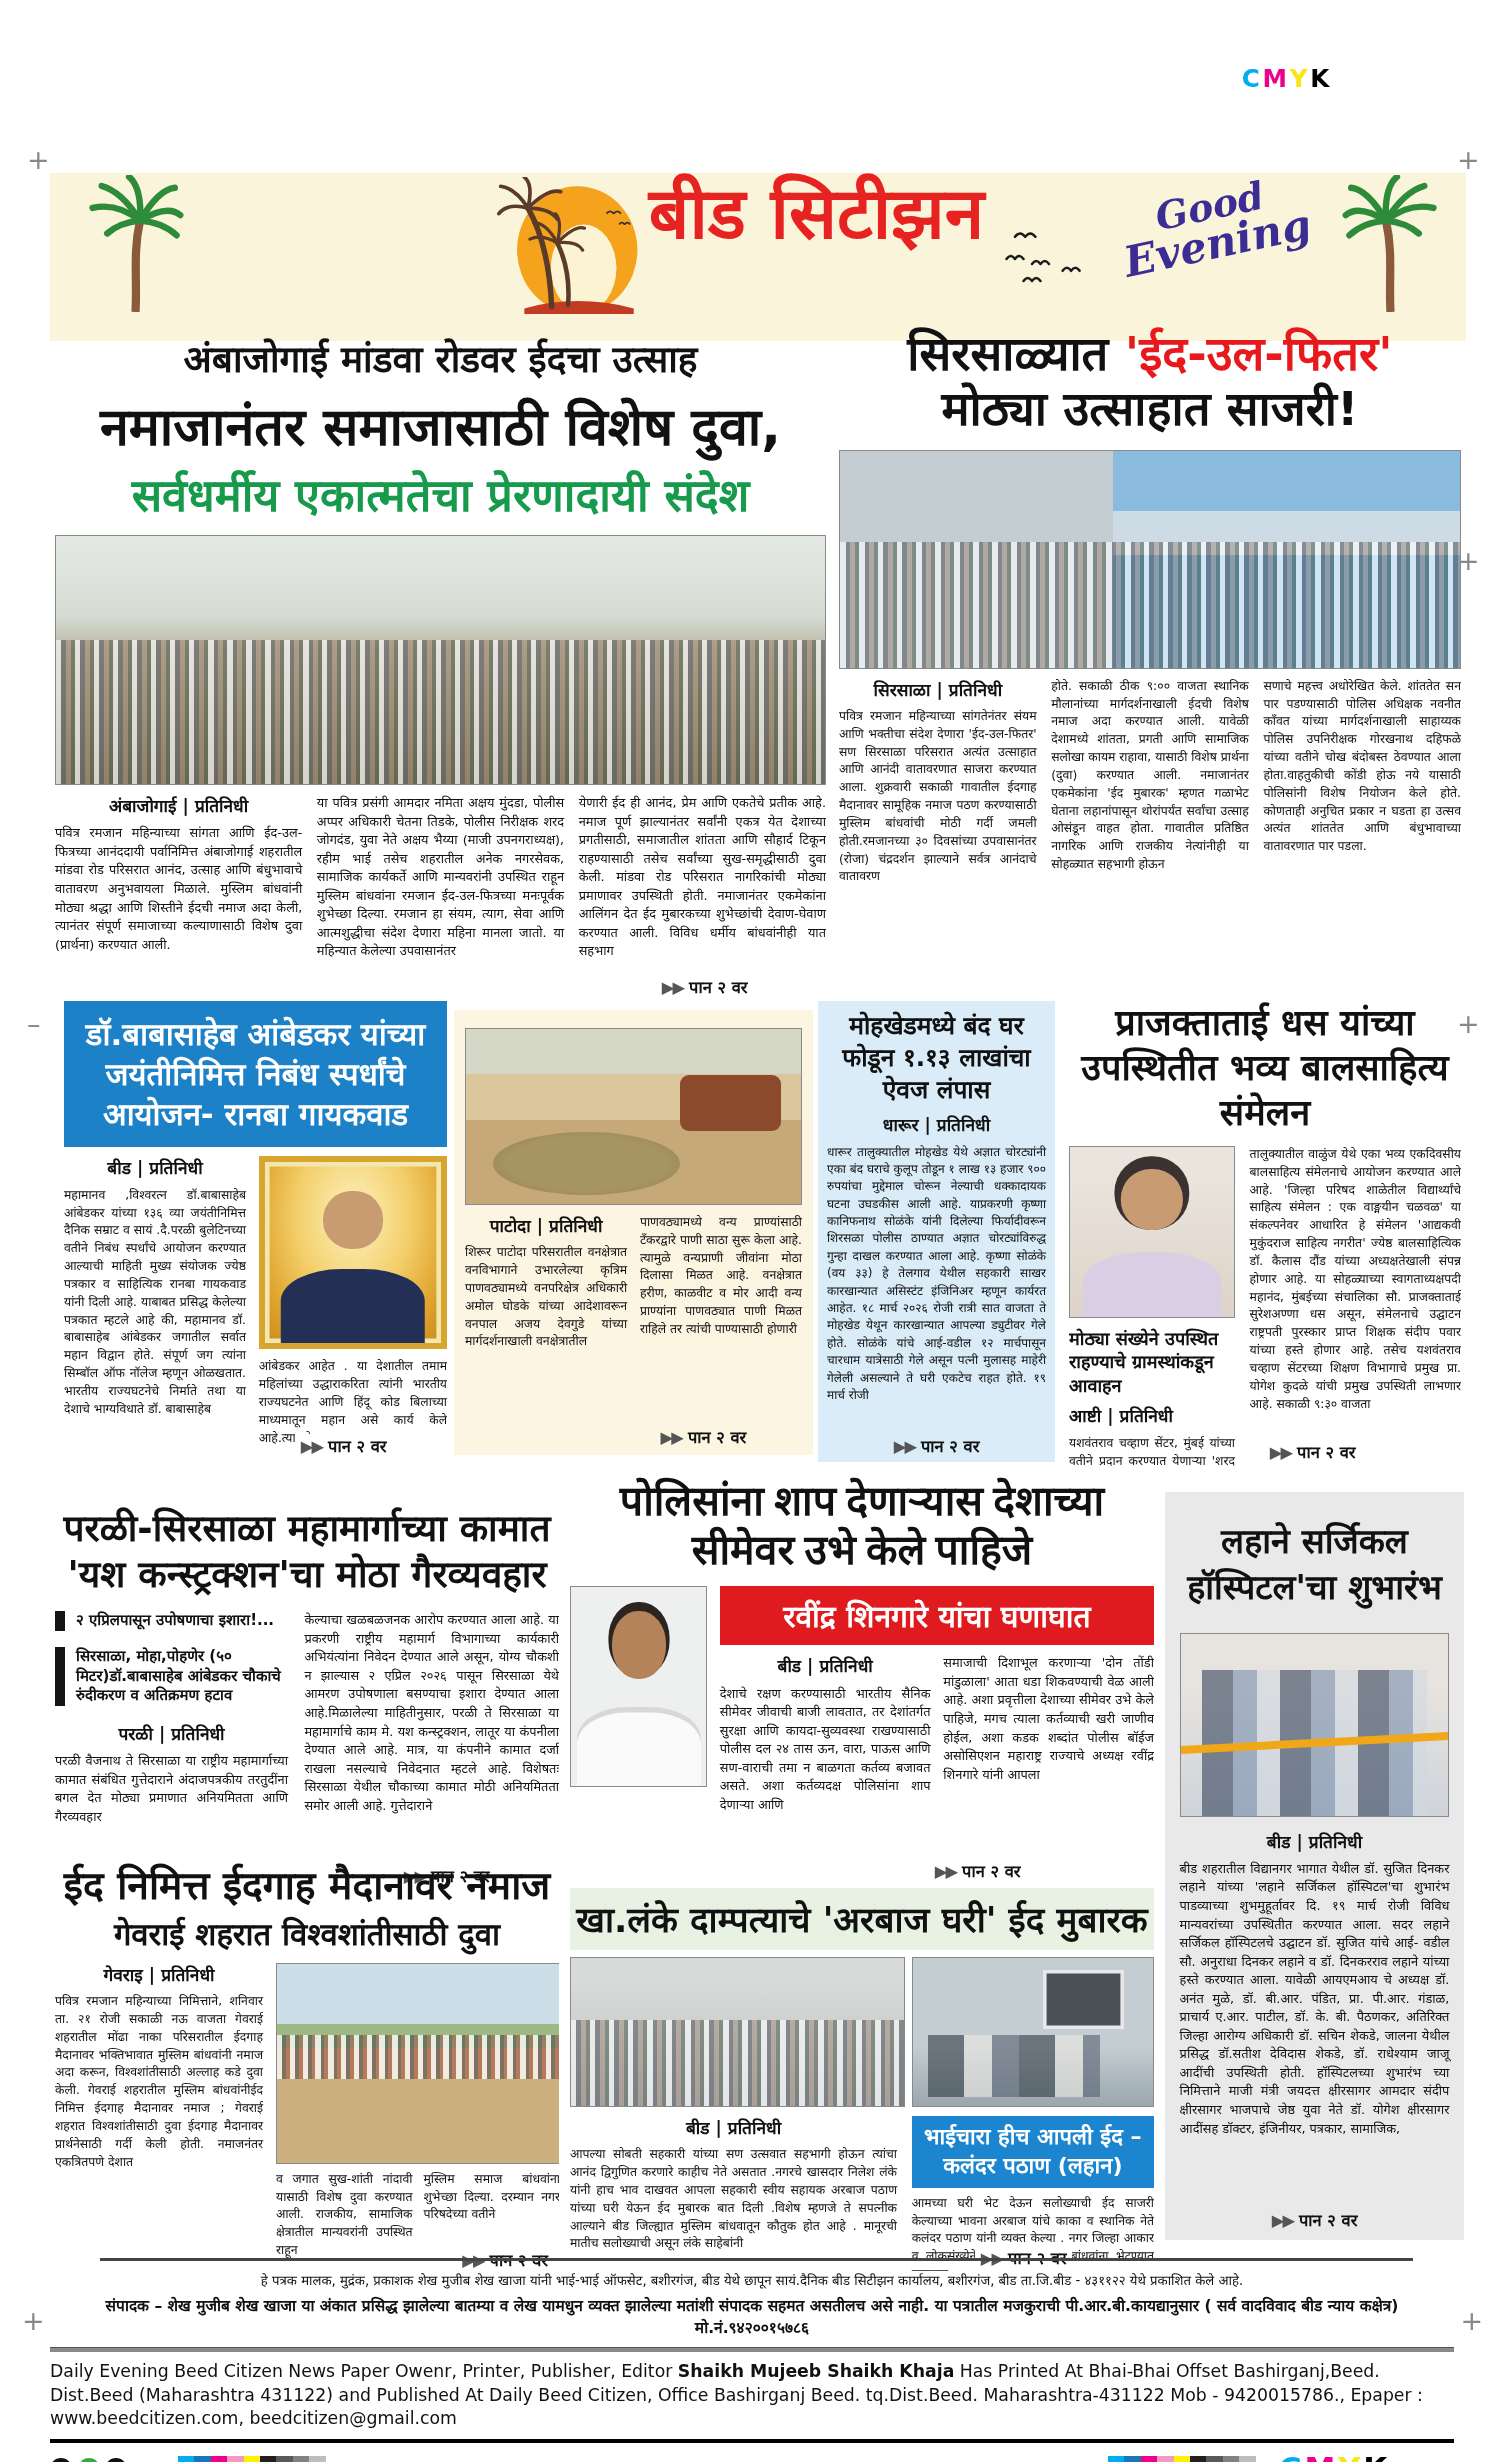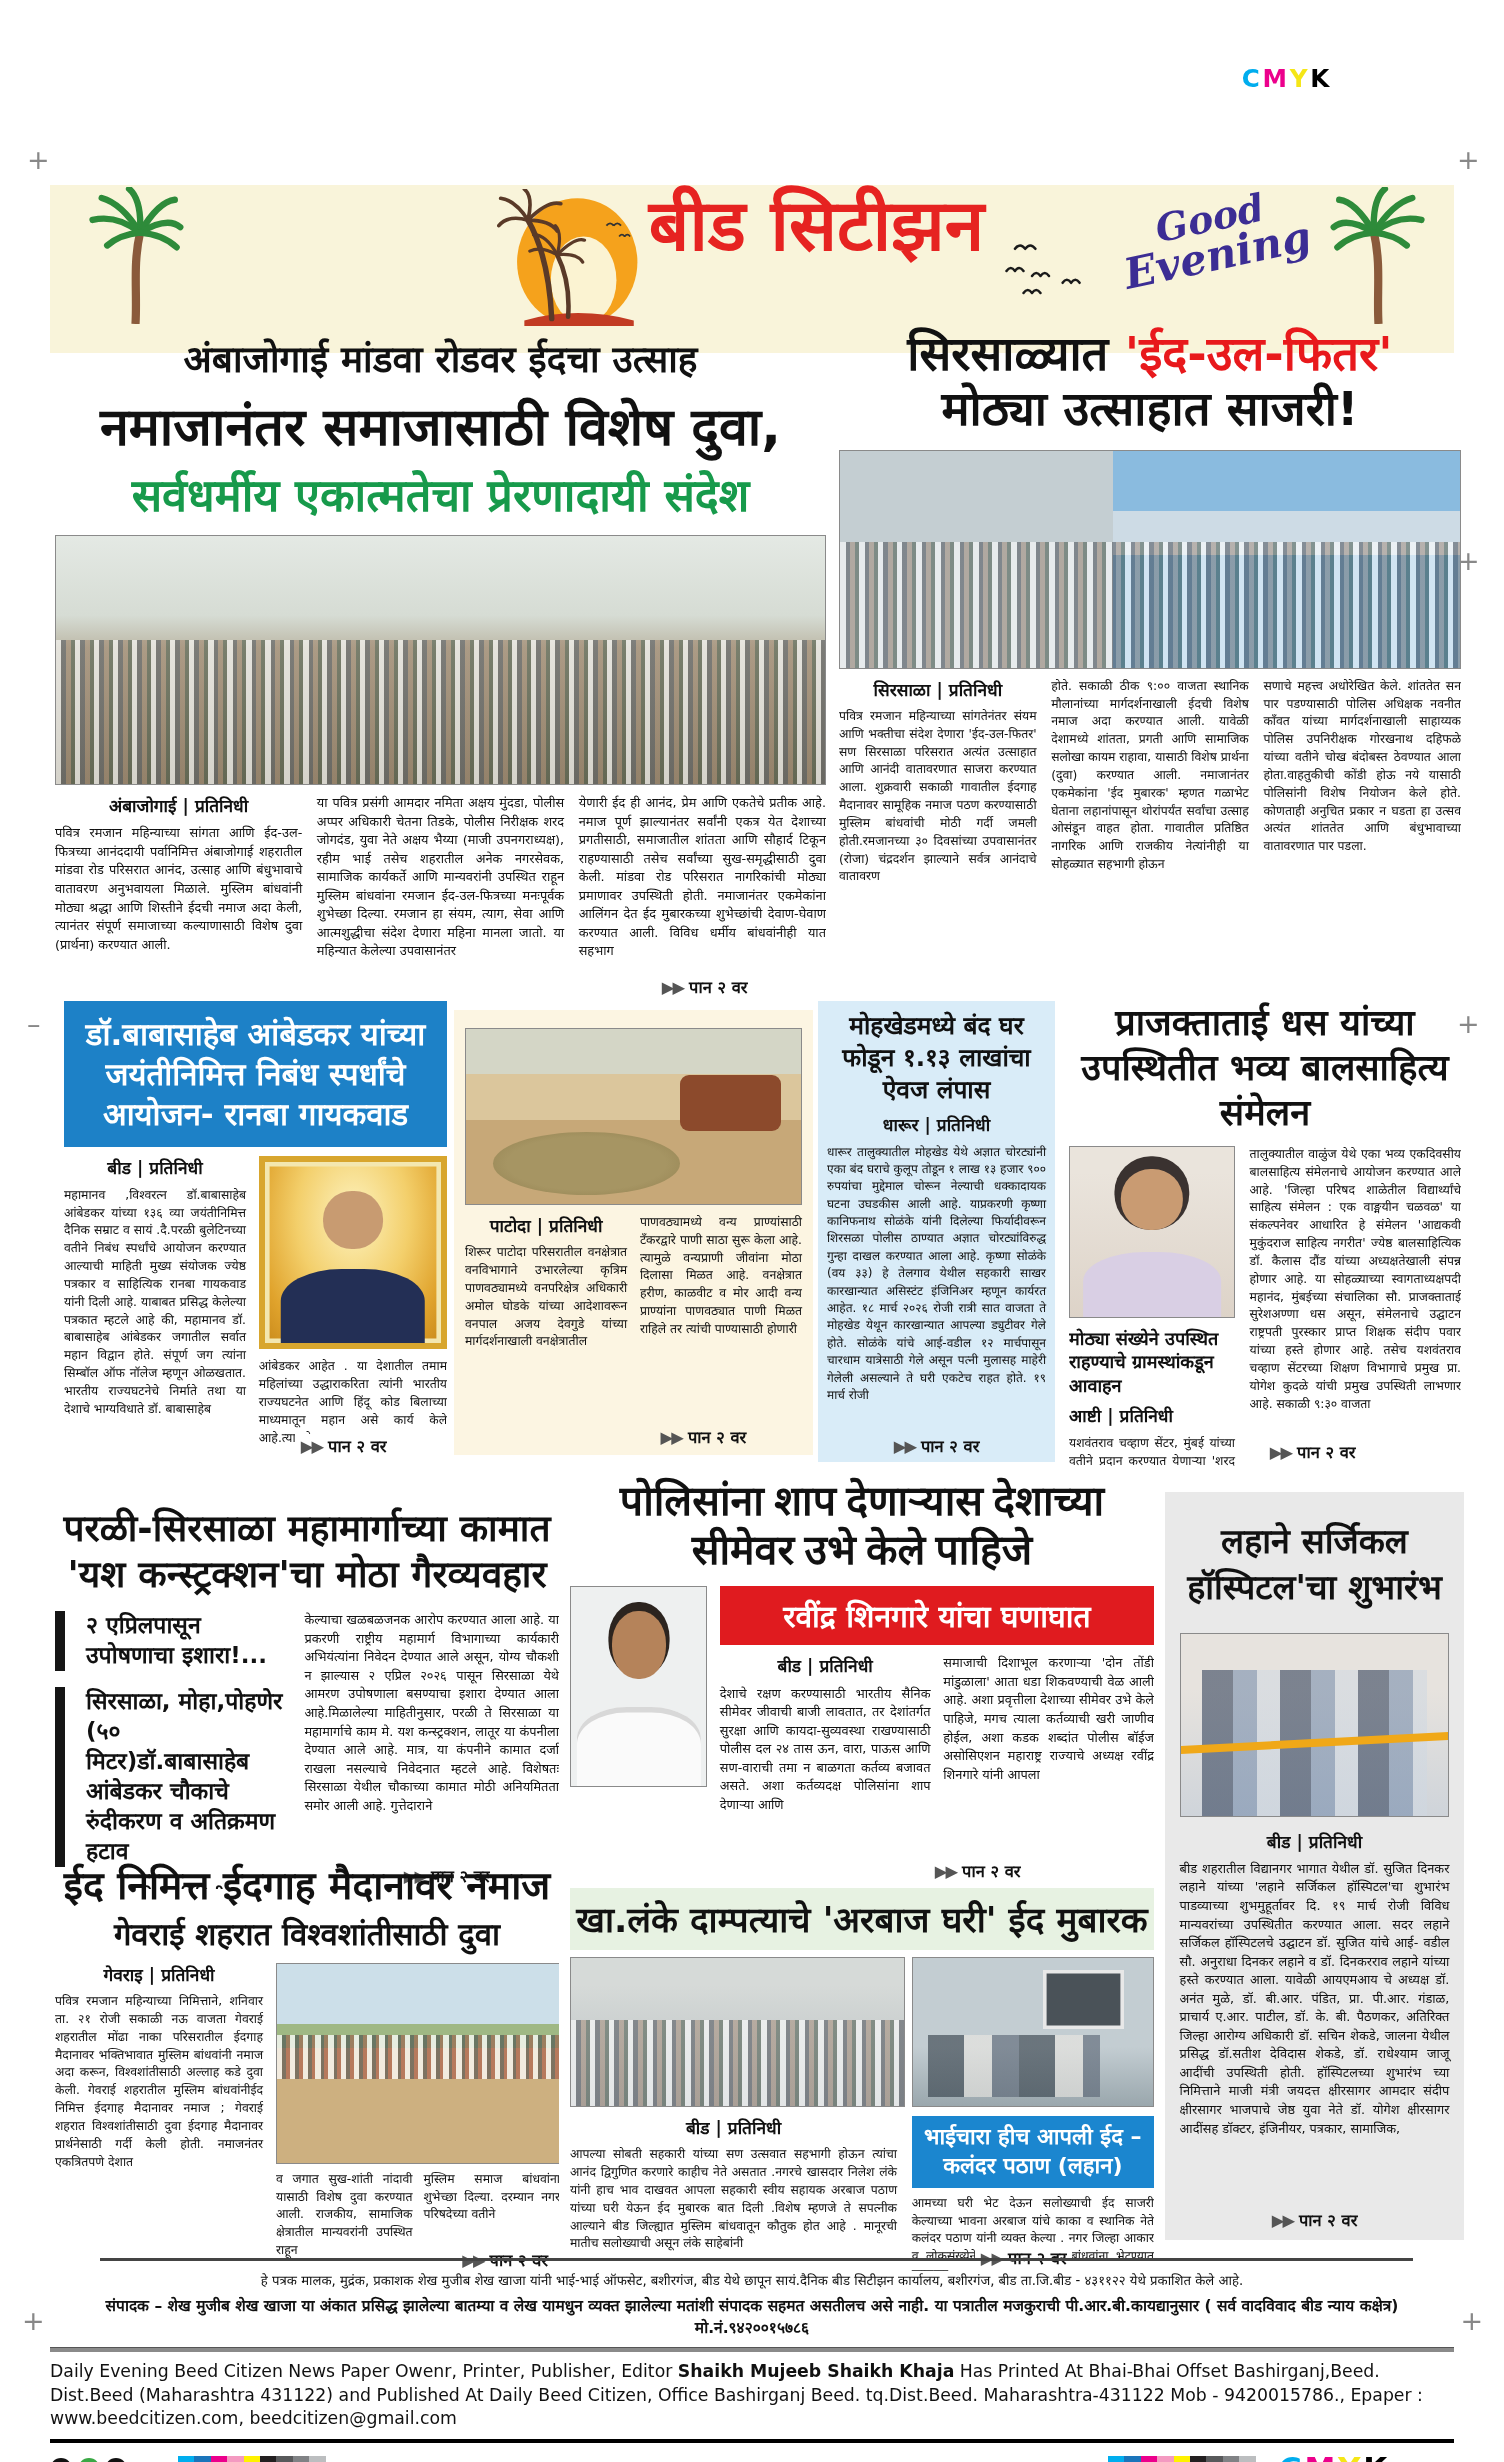--- a/index.html
+++ b/index.html
@@ -5,21 +5,21 @@
   html,body{margin:0;padding:0;background:#ffffff;}
   .page{position:relative;width:1505px;height:2462px;background:#fff;overflow:hidden;
         font-family:"DejaVu Sans",sans-serif;color:#111;}
   .abs{position:absolute;}
   .crop{position:absolute;color:#888;font-size:27px;line-height:1;font-weight:400;}
   
   .cmyk{font-weight:bold;letter-spacing:2.7px;font-size:24.6px;}
   .cmyk .c{color:#00adee}.cmyk .m{color:#ec008c}.cmyk .y{color:#f5e616}.cmyk .k{color:#000}
   .cmyk-top{right:173px;top:64px;}
   
-  #masthead{left:50px;top:185px;width:1404px;height:168px;background:#f9f4da;}
+  #masthead{left:50px;top:173px;width:1404px;height:168px;background:#f9f4da;padding-left:12px;}
   .palm{position:absolute;width:119px;height:137px;}
   .palm-l{left:25.5px;top:1.8px;}
   .palm-r{right:16.4px;top:1.8px;transform:scaleX(-1);}
   .sunlogo{position:absolute;left:447px;top:3.6px;width:155px;height:137px;}
   .mh-title{position:absolute;left:511px;top:1.8px;width:511px;text-align:center;
             font-size:71px;font-weight:bold;color:#e62321;line-height:1.1;}
   .mh-sub{position:absolute;left:483px;top:97px;width:565px;text-align:center;
           font-size:21px;font-weight:bold;color:#111;}
   .mh-sub .st{color:#e62321;font-size:18px;}
   .birds{position:absolute;left:948px;top:46px;width:119px;height:73px;}
@@ -99,21 +99,21 @@
   .cap6{font-weight:bold;font-size:18px;line-height:1.3;margin-top:9px;}
   #a6 .dl{margin-top:7.3px;text-align:left;}
   #a6 .bt{font-size:12.3px;}
   #a6 .cont{right:100px;bottom:3.6px;}
   
   #a7{left:55px;top:1506px;width:504px;height:383px;}
   #a7 .hl{font-size:37px;font-weight:bold;text-align:center;line-height:1.25;}
   .a7row{display:flex;gap:16.4px;margin-top:12.8px;}
   .a7row .lft{width:233px;flex:none;}
   .a7row .rgt{flex:1;min-width:0;}
-  .bullet{border-left:10px solid #151515;padding-left:21px;font-size:23px;font-weight:bold;
+  .bullet{border-left:10px solid #151515;padding-left:11px;font-size:15px;font-weight:bold;
           line-height:1.3;margin-bottom:16.4px;}
   #a7 .bt{font-size:12.8px;}
   #a7 .cont{right:64px;bottom:1.8px;}
   
   #a8{left:570px;top:1477px;width:584px;height:409px;}
   #a8 .hl{font-size:41px;font-weight:bold;text-align:center;line-height:1.2;font-family:Liberation Serif, serif;}
   .a8grid{display:grid;grid-template-columns:137px 1fr 1fr;column-gap:12.8px;row-gap:9px;margin-top:11px;}
   .ph-man8{grid-row:1/3;height:199px;background:#eef0f0;}
   .ph-man8::before{content:"";position:absolute;top:12%;left:50%;transform:translateX(-50%);
       width:40%;height:34%;background:#b5835a;border-radius:48%;box-shadow:0 -5.5px 0 3.6px #2c241f;}

